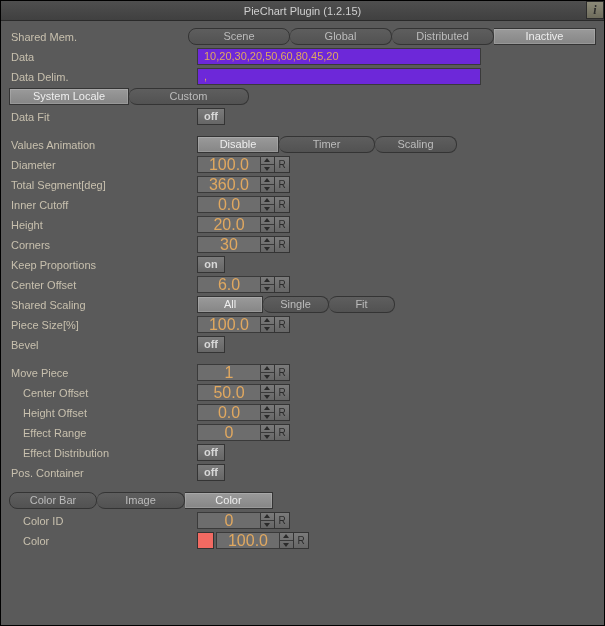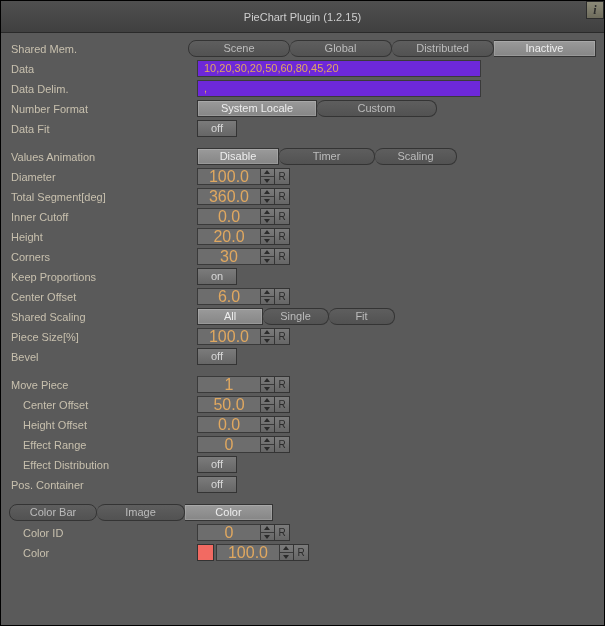--- a/index.html
+++ b/index.html
@@ -5,21 +5,21 @@
   * { box-sizing: border-box; margin: 0; padding: 0; }
   html, body { width: 605px; height: 626px; overflow: hidden; }
   body {
     background: #5a5a5a;
     font-family: Arial, Helvetica, sans-serif;
     font-size: 11px;
     color: #bfb8a8;
     border: 1px solid #000;
   }
   .titlebar {
-    height: 32px;
+    height: 20px;
     background: linear-gradient(#4f4f4f,#404040);
     border-bottom: 1px solid #2a2a2a;
     display: flex;
     align-items: center;
     position: relative;
   }
   .titlebar .title {
     flex: 1;
     text-align: center;
     color: #cfcfcf;
@@ -129,28 +129,29 @@
     background: linear-gradient(#7b7b7b,#666);
     color: #2b2b2b;
     text-align: center; line-height: 15px;
     font-size: 10px;
     cursor:pointer;
   }
 
   .toggle {
     height: 17px;
     min-width: 28px;
-    padding: 0 13px;
+    padding: 0 1px;
     border: 1px solid #343434;
     background: linear-gradient(#7b7b7b,#666);
     color: #d8d8d8;
     text-align: center;
     line-height: 15px;
     cursor:pointer;
     font-size:11px;
+    font-weight:bold;
   }
 
   .swatch {
     width: 17px; height: 17px;
     border: 1px solid #333;
     background: #f26a62;
     margin-right: 2px;
     cursor:pointer;
   }
 
@@ -182,21 +183,20 @@
         <div class="tfield" style="width:284px">10,20,30,20,50,60,80,45,20</div>
       </div>
   </div>
   <div class="row">
     <div class="label">Data Delim.</div>
     <div class="controls">
         <div class="tfield" style="width:284px">,</div>
       </div>
   </div>
   <div class="row">
-    <div class="label">Number Format</div>
     <div class="controls">
       <div class="seg active" style="width:120px">System Locale</div>
       <div class="seg inactive" style="width:120px">Custom</div>
     </div>
   </div>
   <div class="row">
     <div class="label">Data Fit</div>
     <div class="controls">
         <div class="toggle">off</div>
       </div>

